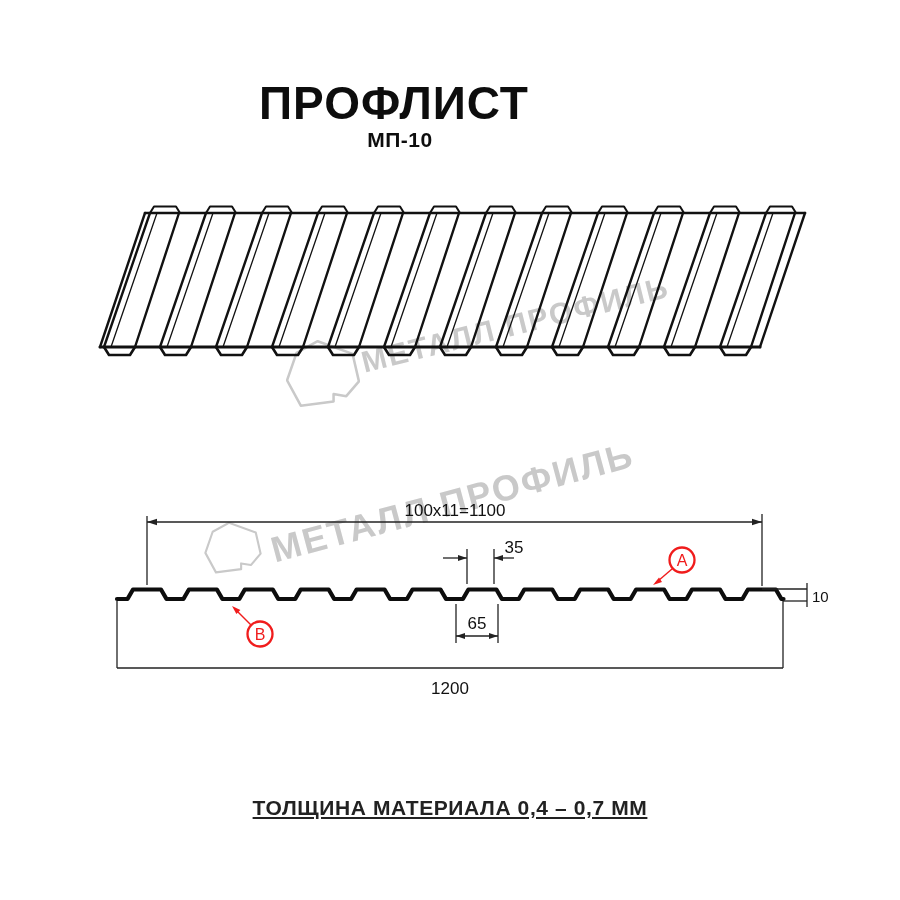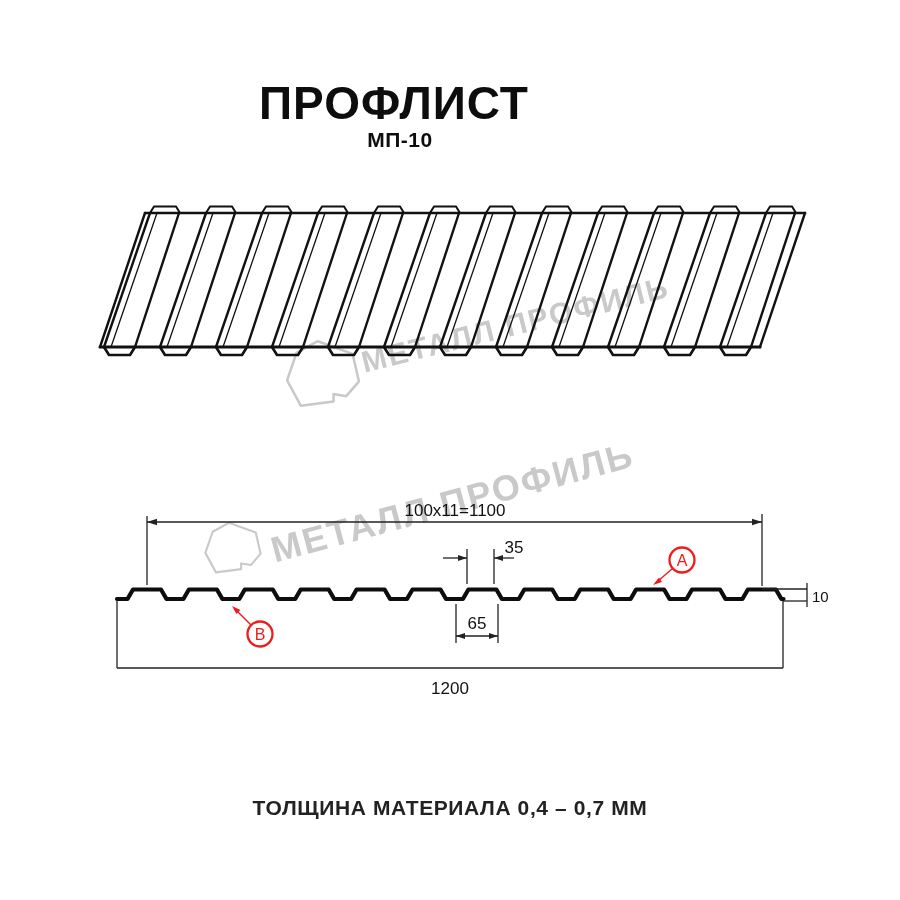--- a/index.html
+++ b/index.html
@@ -15,21 +15,21 @@
   .page-title{
     position:absolute;left:0;top:76px;width:788px;text-align:center;
     font-size:46px;font-weight:800;letter-spacing:1px;color:#0d0d0d;
   }
   .page-subtitle{
     position:absolute;left:0;top:128px;width:800px;text-align:center;
     font-size:21px;font-weight:600;letter-spacing:0.5px;color:#0d0d0d;
   }
   .footer-note{
     position:absolute;left:0;top:796px;width:900px;text-align:center;
-    font-size:21px;font-weight:600;letter-spacing:0.6px;color:#222;
+    font-size:21px;font-weight:600;letter-spacing:0.6px;color:#222;text-decoration:underline;
   }
 
   .wm-text{
     position:absolute;white-space:nowrap;color:#c9c9c9;font-weight:700;
     transform-origin:left center;
   }
   .wm-text-1{left:362px;top:346px;font-size:30px;letter-spacing:2px;transform:rotate(-14deg);}
   .wm-text-2{left:272px;top:530px;font-size:36px;letter-spacing:2px;transform:rotate(-15deg);}
   .wm-logo{position:absolute;}
   .wm-logo-1{left:286px;top:340px;}

